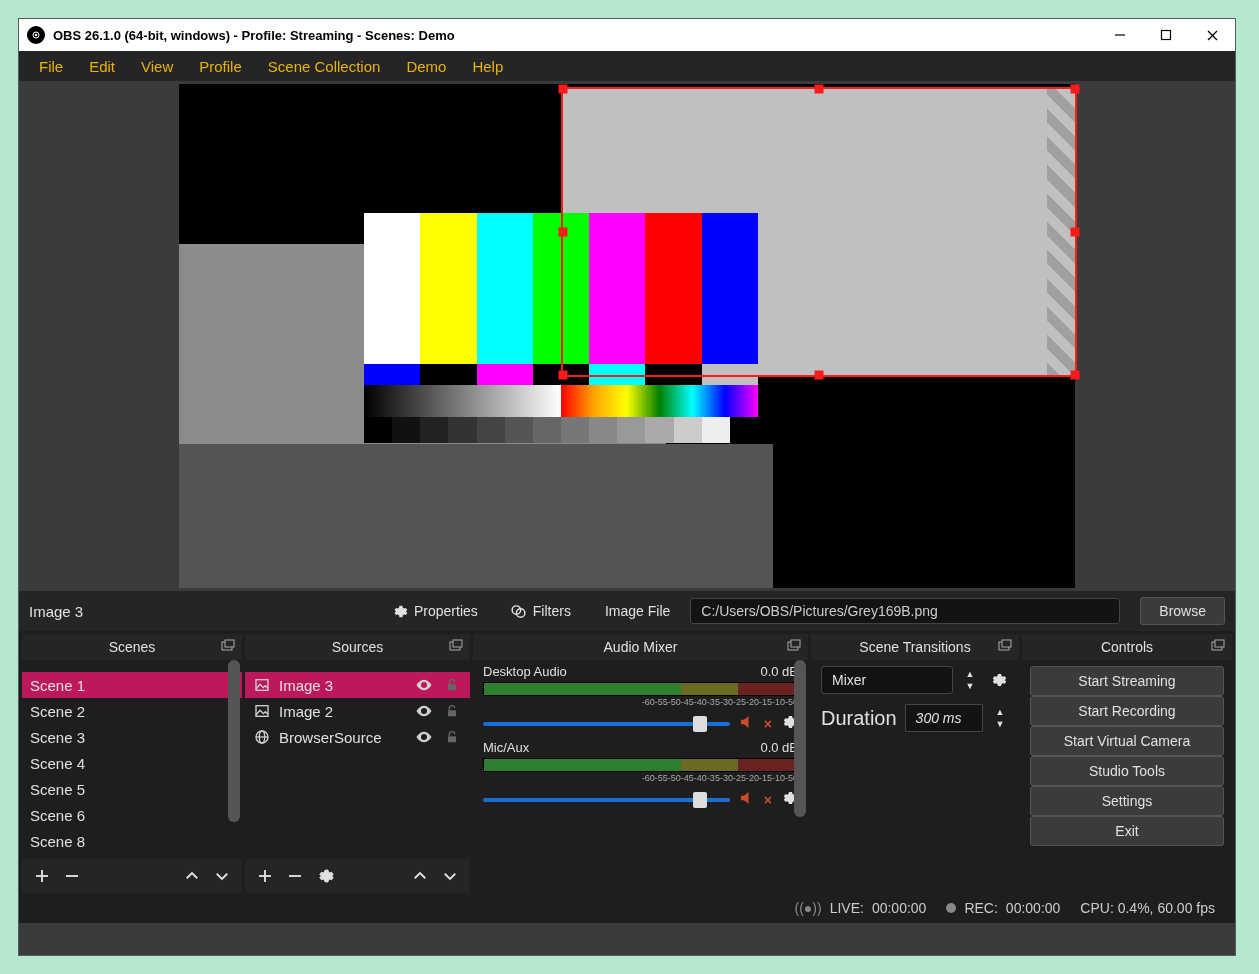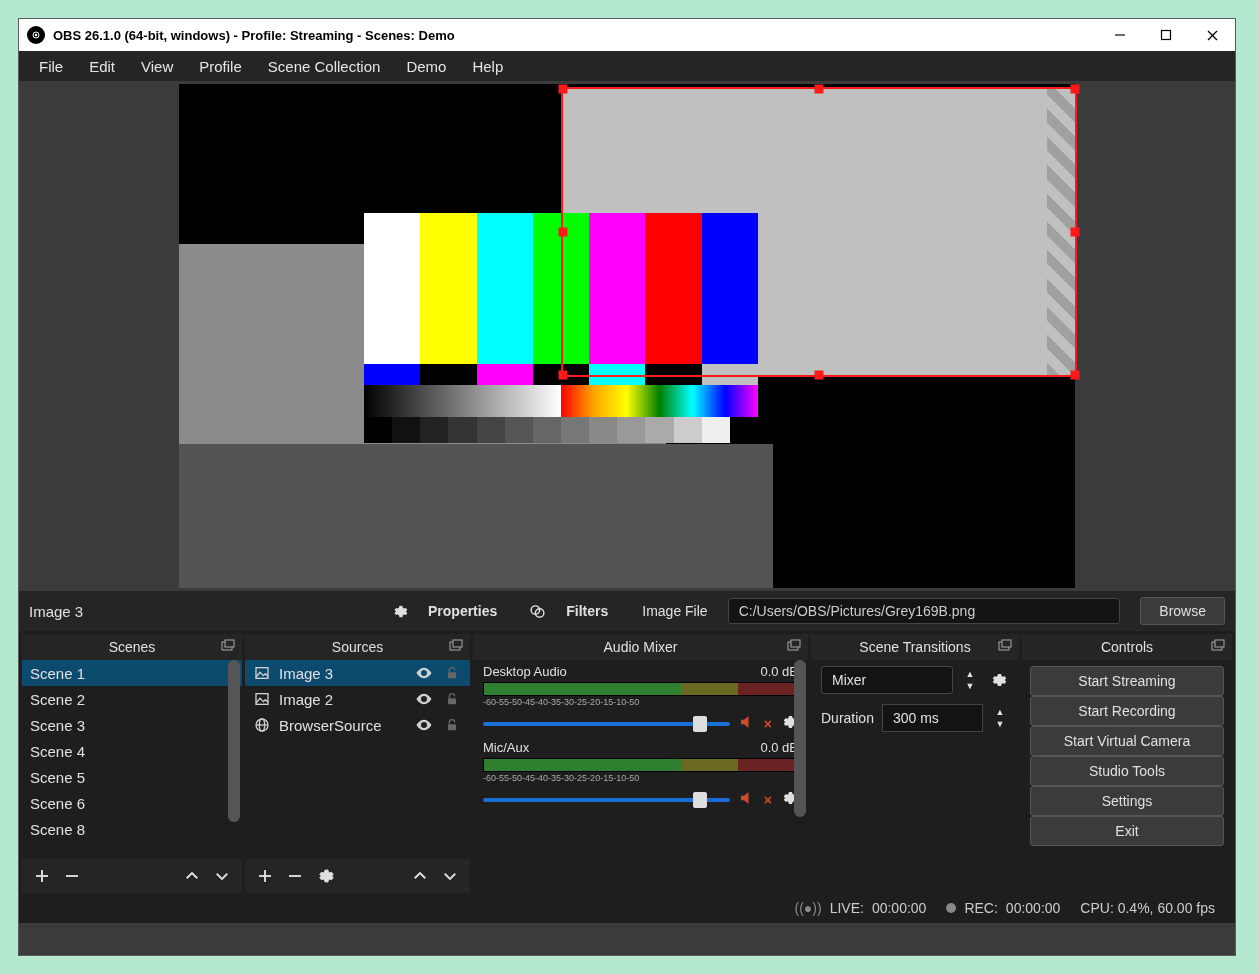--- a/index.html
+++ b/index.html
@@ -5,21 +5,21 @@
 * { box-sizing: border-box; margin: 0; padding: 0; }
 body { background: #b4e8cf; font-family: "Segoe UI", Arial, sans-serif; font-size: 14px; color: #e0e0e0; padding: 18px; }
 .window { width: 1218px; height: 938px; background: #fff; border: 1px solid #5a5a5a; display: flex; flex-direction: column; }
 .titlebar { height: 32px; background: #fff; display: flex; align-items: center; padding: 0 0 0 8px; color: #000; }
 .titlebar .icon { width: 18px; height: 18px; border-radius: 50%; background: #000; display: flex; align-items: center; justify-content: center; margin-right: 8px; }
 .titlebar .icon svg { width: 12px; height: 12px; }
 .titlebar .title { flex: 1; font-size: 13px; font-weight: bold; }
 .titlebar .winbtns { display: flex; }
 .titlebar .winbtn { width: 46px; height: 32px; display: flex; align-items: center; justify-content: center; color: #000; }
 .menubar { height: 30px; background: #252525; display: flex; align-items: center; padding: 0 8px; gap: 2px; }
-.menubar .menuitem { padding: 4px 12px; color: #e5e5e5; font-size: 15px; }
+.menubar .menuitem { padding: 4px 12px; color: #eab308; font-size: 15px; }
 .content { flex: 1; background: #3b3b3b; display: flex; flex-direction: column; }
 .preview-area { height: 510px; display: flex; align-items: center; justify-content: center; position: relative; overflow: hidden; background: #3b3b3b; }
 .canvas { width: 896px; height: 504px; position: relative; background: #000; }
 .src1 { position: absolute; left: 0; top: 160px; width: 487px; height: 344px; background: #8b8b8b; }
 .src2 { position: absolute; left: 0; top: 360px; width: 594px; height: 144px; background: #545454; }
 .src3 { position: absolute; left: 382px; top: 3px; width: 516px; height: 290px; background: #c0c0c0; }
 .src3 .stripes { position: absolute; right: 0; top: 0; width: 30px; height: 100%; background: repeating-linear-gradient(45deg, #a0a0a0 0 10px, #c0c0c0 10px 20px); }
 .colorbars { position: absolute; left: 185px; top: 129px; width: 394px; height: 230px; display: flex; flex-direction: column; }
 .bars-top { flex: 5.2; display: flex; }
 .bars-top > div { flex: 1; }
@@ -28,64 +28,64 @@
 .bars-bw { flex: 1.1; display: flex; }
 .bars-bw .gray-ramp { flex: 1; background: linear-gradient(to right, #000, #fff); }
 .bars-bw .color-ramp { flex: 1; background: linear-gradient(to right, red, orange, yellow, green, cyan, blue, magenta); }
 .bars-bot { flex: 0.9; display: flex; }
 .bars-bot .step { flex: 1; }
 .bars-bot .dark { flex: 1; background: #000; }
 .selbox { position: absolute; border: 2px solid #ff1a1a; pointer-events: none; }
 .selbox .handle { position: absolute; width: 9px; height: 9px; background: #ff1a1a; transform: translate(-50%, -50%); }
 .toolbar { height: 40px; background: #252525; display: flex; align-items: center; padding: 0 10px; gap: 12px; }
 .toolbar .selname { flex: 0 0 340px; font-size: 15px; }
-.toolbar .tbtn { display: flex; align-items: flex-start; gap: 20px; padding: 4px 10px; font-weight: bold; }
+.toolbar .tbtn { display: flex; align-items: flex-start; gap: 6px; padding: 4px 10px; }
 .toolbar .tbtn svg { width: 17px; height: 17px; fill: #e0e0e0; }
 .toolbar .lbl { margin-left: 12px; }
 .toolbar .path-input { flex: 1; background: #131313; border: 1px solid #444; border-radius: 3px; padding: 4px 10px; color: #ccc; font-size: 14px; margin: 0 8px; }
 .toolbar .browse { background: #3b3b3b; border: 1px solid #555; border-radius: 3px; padding: 5px 18px; }
 .docks { display: flex; height: 262px; background: #1e1e1e; gap: 3px; padding: 3px 3px 0 3px; }
 .dock { background: #1e1e1e; display: flex; flex-direction: column; }
 .dock.scenes { width: 220px; }
 .dock.sources { width: 225px; }
 .dock.mixer { flex: 1; }
 .dock.trans { width: 208px; }
 .dock.controls { width: 210px; }
 .dock-header { height: 26px; background: #252525; display: flex; align-items: center; justify-content: center; font-size: 14px; position: relative; }
 .dock-header .pop { position: absolute; right: 6px; top: 4px; width: 16px; height: 16px; }
 .dock-body { flex: 1; overflow: hidden; position: relative; }
 .list { display: flex; flex-direction: column; }
 .list .row { height: 26px; display: flex; align-items: center; padding: 0 8px; font-size: 15px; }
-.list .row.sel { background: #0c4a6e; }
+.list .row.sel { background: #be185d; margin-top: 12px; }
 .sources .row { gap: 8px; }
 .sources .row .srcicon { width: 18px; height: 18px; display: flex; align-items: center; justify-content: center; }
 .sources .row .srcicon svg { width: 16px; height: 16px; fill: #d0d0d0; }
 .sources .row .srcname { flex: 1; }
 .sources .row .eye, .sources .row .lock { width: 20px; height: 20px; display: flex; align-items: center; justify-content: center; }
 .dock-footer { height: 34px; background: #252525; display: flex; align-items: center; gap: 6px; padding: 0 8px; }
 .dock-footer .fbtn { width: 24px; height: 24px; display: flex; align-items: center; justify-content: center; }
 .dock-footer .fbtn svg { width: 18px; height: 18px; fill: #e0e0e0; stroke: #e0e0e0; }
 .mixer-item { padding: 4px 10px 2px 10px; }
 .mixer-item .hdr { display: flex; justify-content: space-between; font-size: 13px; }
 .mixer-item .meter { height: 14px; margin-top: 3px; background: linear-gradient(to right, #2a5a2a 0%, #2a5a2a 63%, #6a6a22 63%, #6a6a22 81%, #6a2222 81%, #6a2222 100%); position: relative; border: 1px solid #000; }
 .mixer-item .meter::before { content: ""; position: absolute; left: 0; top: 0; height: 100%; width: 63%; background: linear-gradient(to right, #3dd13d, #3dd13d); opacity: 0.3; }
-.mixer-item .ticks { font-size: 9px; display: flex; justify-content: flex-start; color: #aaa; margin-top: 1px; }
+.mixer-item .ticks { font-size: 9px; display: flex; justify-content: flex-end; color: #aaa; margin-top: 1px; }
 .mixer-item .sliderrow { display: flex; align-items: center; gap: 8px; margin-top: 6px; }
 .mixer-item .slider { flex: 1; height: 4px; background: #1a6fd6; position: relative; border-radius: 2px; }
 .mixer-item .slider .thumb { position: absolute; top: -6px; width: 14px; height: 16px; background: #ddd; border-radius: 2px; }
 .mixer-item .mute svg { width: 18px; height: 18px; fill: #d34a2a; }
 .mixer-item .gear svg { width: 18px; height: 18px; fill: #e0e0e0; }
 .trans-body { padding: 6px 10px; display: flex; flex-direction: column; gap: 10px; }
 .trans-row { display: flex; align-items: center; gap: 8px; }
 .trans-row .sel { flex: 1; background: #131313; border: 1px solid #444; height: 28px; display: flex; align-items: center; padding: 0 10px; border-radius: 3px; }
 .trans-row .spin { width: 18px; display: flex; flex-direction: column; }
 .trans-row .spin div { height: 12px; display: flex; align-items: center; justify-content: center; font-size: 9px; }
 .trans-row .gear { width: 22px; height: 22px; display: flex; align-items: center; justify-content: center; }
-.trans-row .durlbl { font-size: 14px; }
-.trans-row .durval { flex: 1; background: #131313; border: 1px solid #444; height: 28px; display: flex; align-items: center; padding: 0 10px; border-radius: 0; font-size: 14px; }
+.trans-row .durlbl { font-size: 20px; }
+.trans-row .durval { flex: 1; background: #131313; border: 1px solid #444; height: 28px; display: flex; align-items: center; padding: 0 10px; border-radius: 0; font-size: 14px; font-style: italic; }
 .controls-body { padding: 6px 8px; display: flex; flex-direction: column; gap: 0; }
 .controls-body .cbtn { background: #3b3b3b; border: 1px solid #555; border-radius: 3px; height: 30px; display: flex; align-items: center; justify-content: center; font-size: 14px; }
 .statusbar { height: 30px; background: #1e1e1e; display: flex; align-items: center; justify-content: flex-end; gap: 20px; padding: 0 20px; font-size: 14px; color: #ccc; }
 .statusbar .grp { display: flex; align-items: center; gap: 8px; }
 .statusbar .liveicon { color: #888; }
 .statusbar .recdot { width: 10px; height: 10px; border-radius: 50%; background: #888; }
 .scroll-track { position: absolute; right: 2px; top: 0; width: 12px; height: 96%; background: transparent; }
 .scroll-track .thumb { position: absolute; right: 0; width: 12px; background: #555; border-radius: 6px; }
 </style>
 </head>

